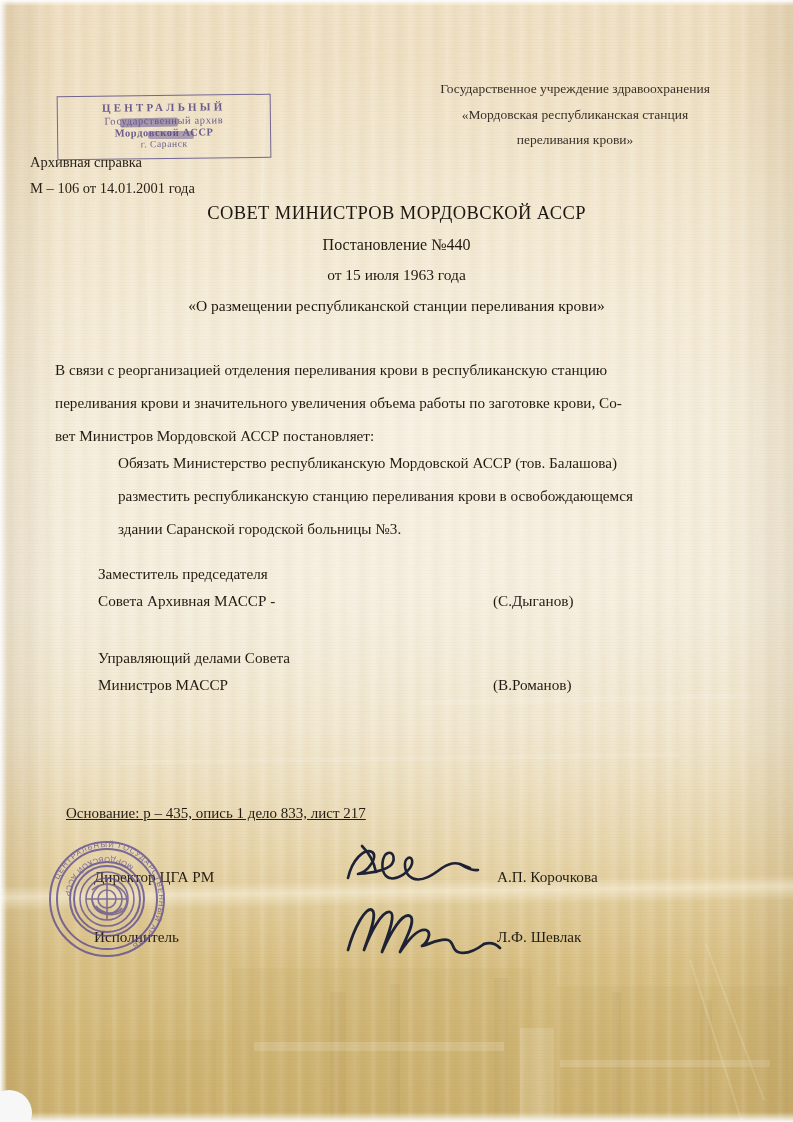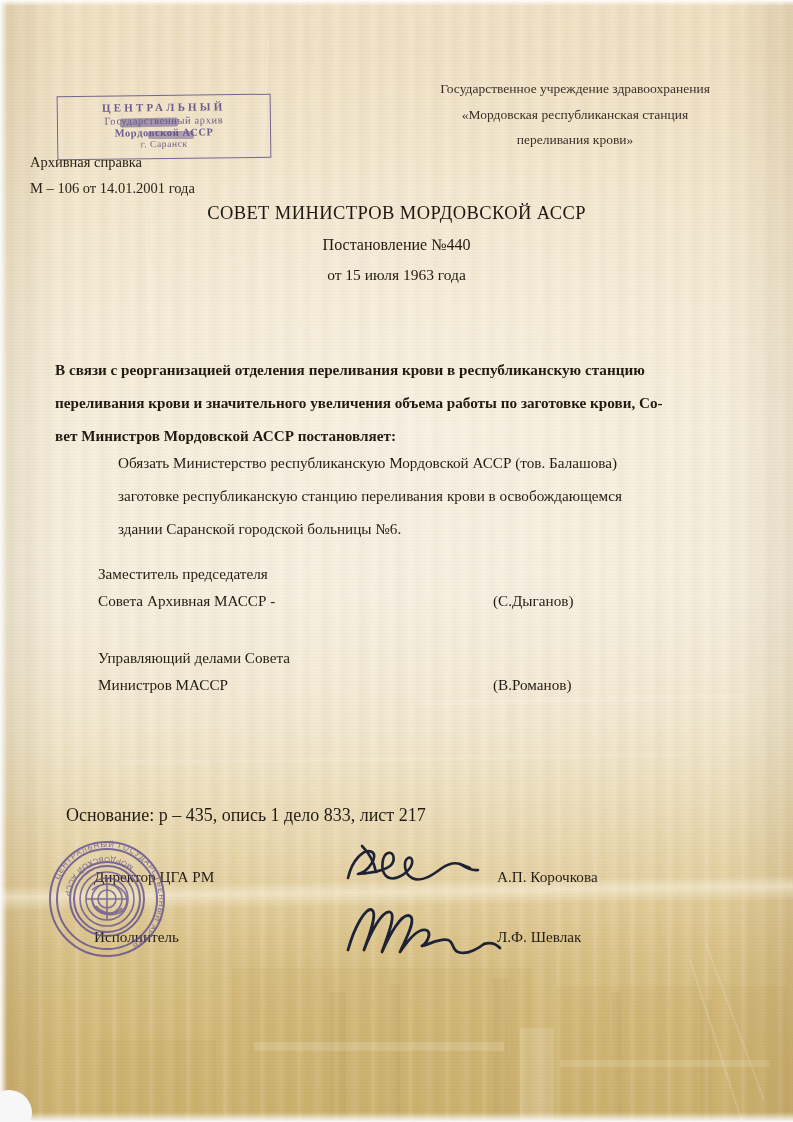--- a/index.html
+++ b/index.html
@@ -101,37 +101,37 @@
   }
   .dateline{
     position:absolute;left:0;top:266px;width:793px;text-align:center;
     font-size:15.5px;color:#20190f;
   }
   .subject{
     position:absolute;left:0;top:297px;width:793px;text-align:center;
     font-size:15.5px;color:#1f1810;
   }
 
-  .body-block{position:absolute;left:0;top:353px;width:793px;font-weight:bold;}
+  .body-block{position:absolute;left:0;top:353px;width:793px;}
   .body-line{
     display:block;font-size:15.2px;line-height:33px;color:#221b12;
     padding-left:55px;padding-right:40px;
   }
   .body-line.first{text-indent:0;}
 
   .res-block{position:absolute;left:0;top:446px;width:793px;}
   .res-line{display:block;font-size:15.2px;line-height:33px;color:#221b12;padding-left:118px;padding-right:40px;}
 
   .sig-block{position:absolute;left:0;top:565px;width:793px;}
   .sig-row{position:relative;height:27px;}
   .sig-role{position:absolute;left:98px;font-size:15.2px;color:#221b12;white-space:nowrap;}
   .sig-name{position:absolute;left:493px;font-size:15.2px;color:#221b12;white-space:nowrap;}
   .sig-gap{height:30px;}
 
-  .basis{position:absolute;left:66px;top:805px;font-size:18px;color:#221b12;}
+  .basis{position:absolute;left:66px;top:805px;font-size:15px;color:#221b12;text-decoration:underline;}
 
   .foot-row{position:absolute;width:793px;height:30px;}
   .foot-role{position:absolute;left:94px;font-size:15.2px;color:#241d14;white-space:nowrap;}
   .foot-name{position:absolute;left:497px;font-size:15.2px;color:#241d14;white-space:nowrap;}
 
   
   .rect-stamp{
     position:absolute;left:57px;top:95px;width:212px;height:62px;
     border:1.6px solid #584a86;
     transform:rotate(-0.7deg);
@@ -226,31 +226,32 @@
     </div>
     <div class="stamp-smudge"></div>
     <div class="stamp-smudge2"></div>
 
     <div class="arch-label">Архивная справка</div>
     <div class="arch-num">М – 106 от 14.01.2001 года</div>
 
     <div class="title">СОВЕТ МИНИСТРОВ МОРДОВСКОЙ АССР</div>
     <div class="subtitle">Постановление №440</div>
     <div class="dateline">от 15 июля 1963 года</div>
+    <div class="subject">«О размещении республиканской станции переливания крови»</div>
 
     <div class="body-block">
       <span class="body-line first">В связи с реорганизацией отделения переливания крови в республиканскую станцию</span>
       <span class="body-line">переливания крови и значительного увеличения объема работы по заготовке крови, Со-</span>
       <span class="body-line">вет Министров Мордовской АССР постановляет:</span>
     </div>
 
     <div class="res-block">
       <span class="res-line">Обязать Министерство республиканскую Мордовской АССР (тов. Балашова)</span>
-      <span class="res-line">заготовке республиканскую станцию переливания крови в освобождающемся</span>
-      <span class="res-line">здании Саранской городской больницы №6.</span>
+      <span class="res-line">разместить республиканскую станцию переливания крови в освобождающемся</span>
+      <span class="res-line">здании Саранской городской больницы №3.</span>
     </div>
 
     <div class="sig-block">
       <div class="sig-row">
         <span class="sig-role">Заместитель председателя</span>
       </div>
       <div class="sig-row">
         <span class="sig-role">Совета Архивная МАССР  -</span>
         <span class="sig-name">(С.Дыганов)</span>
       </div>

